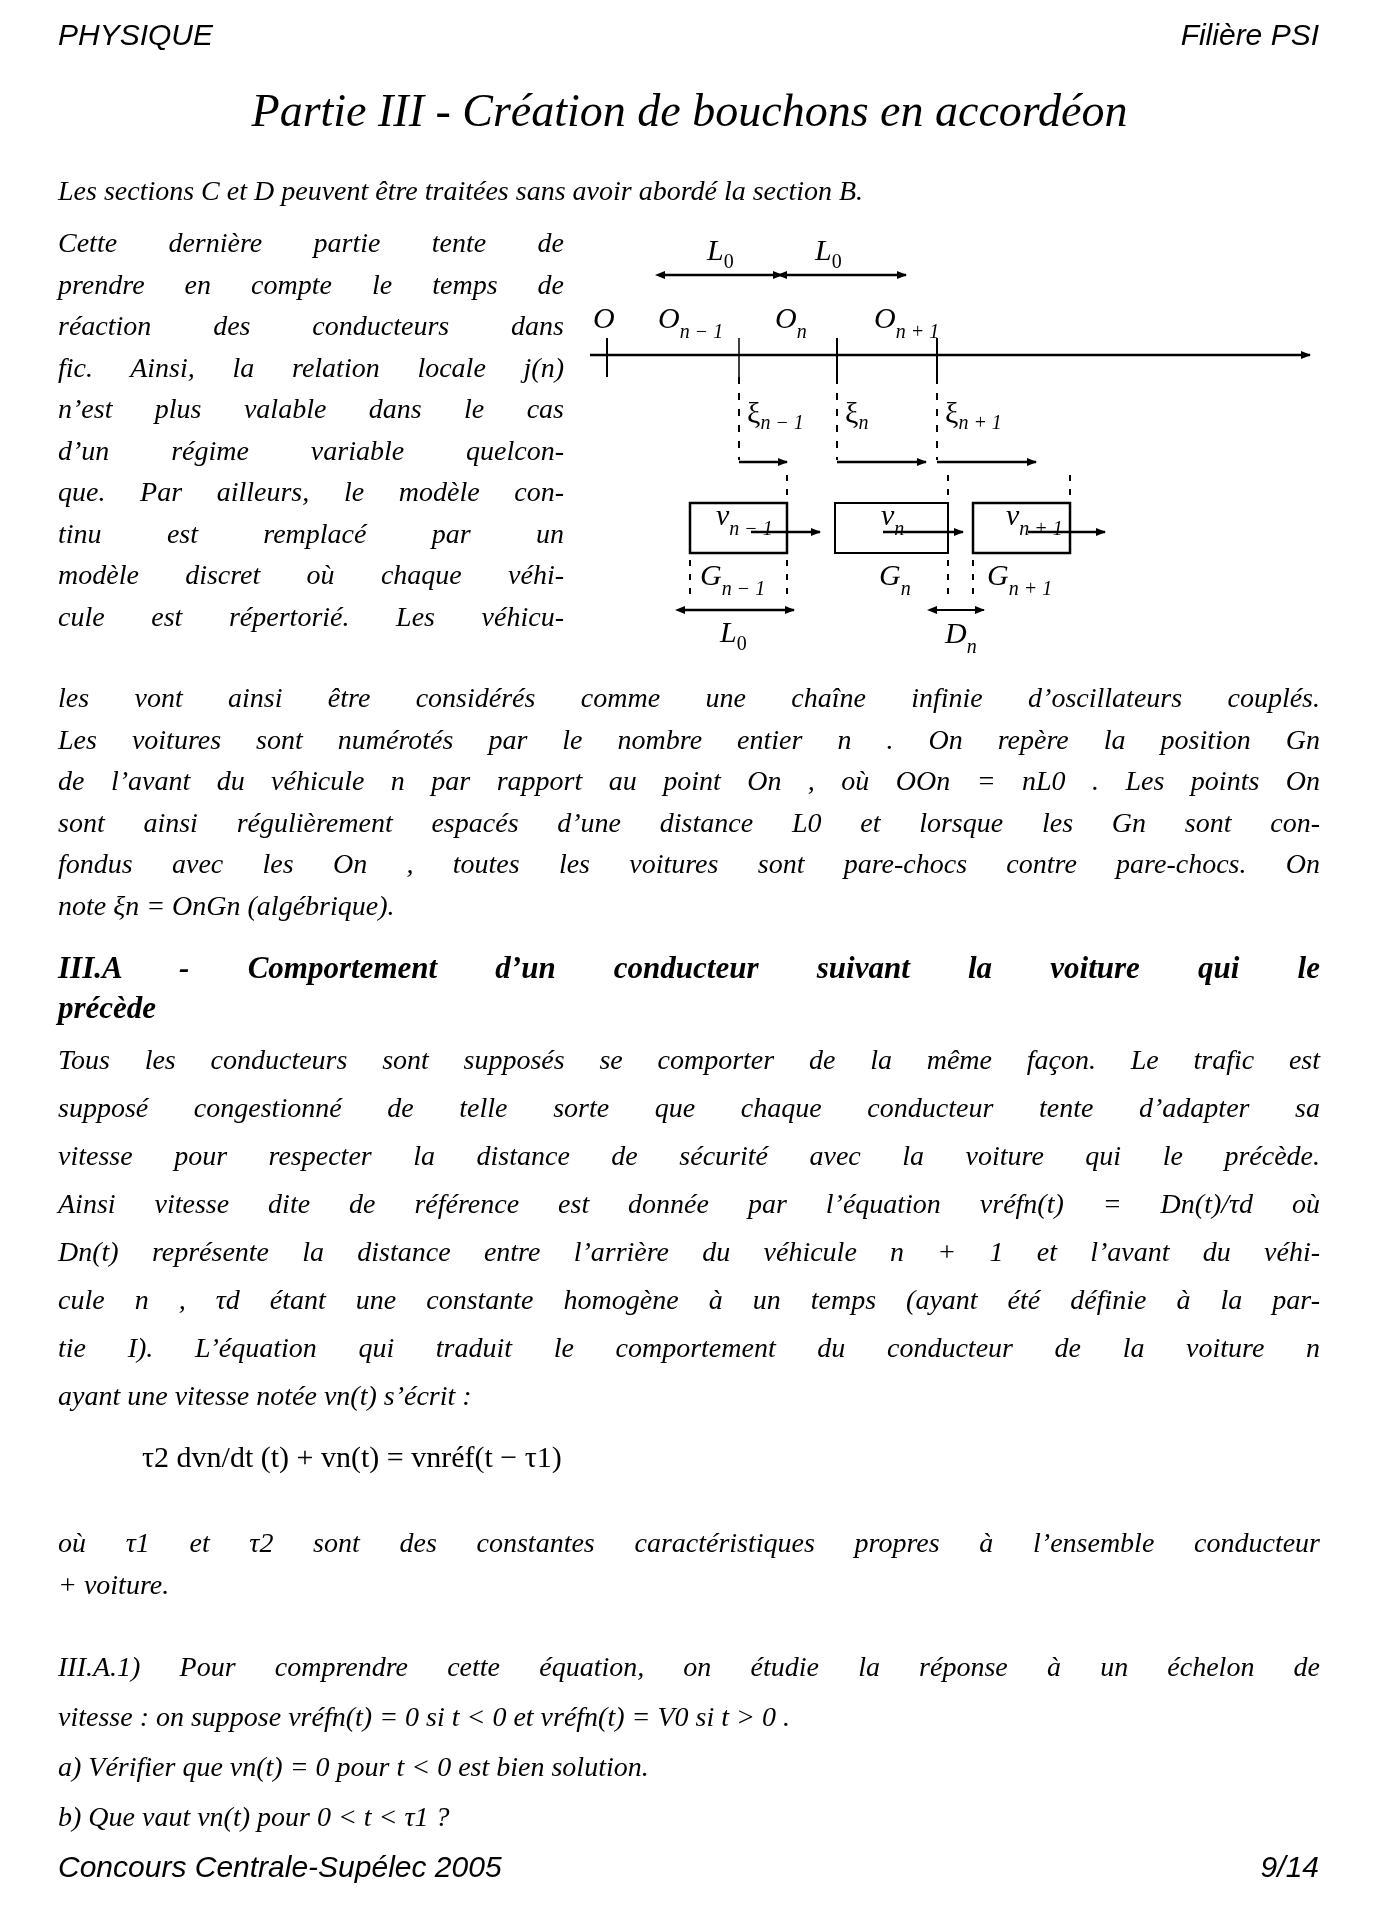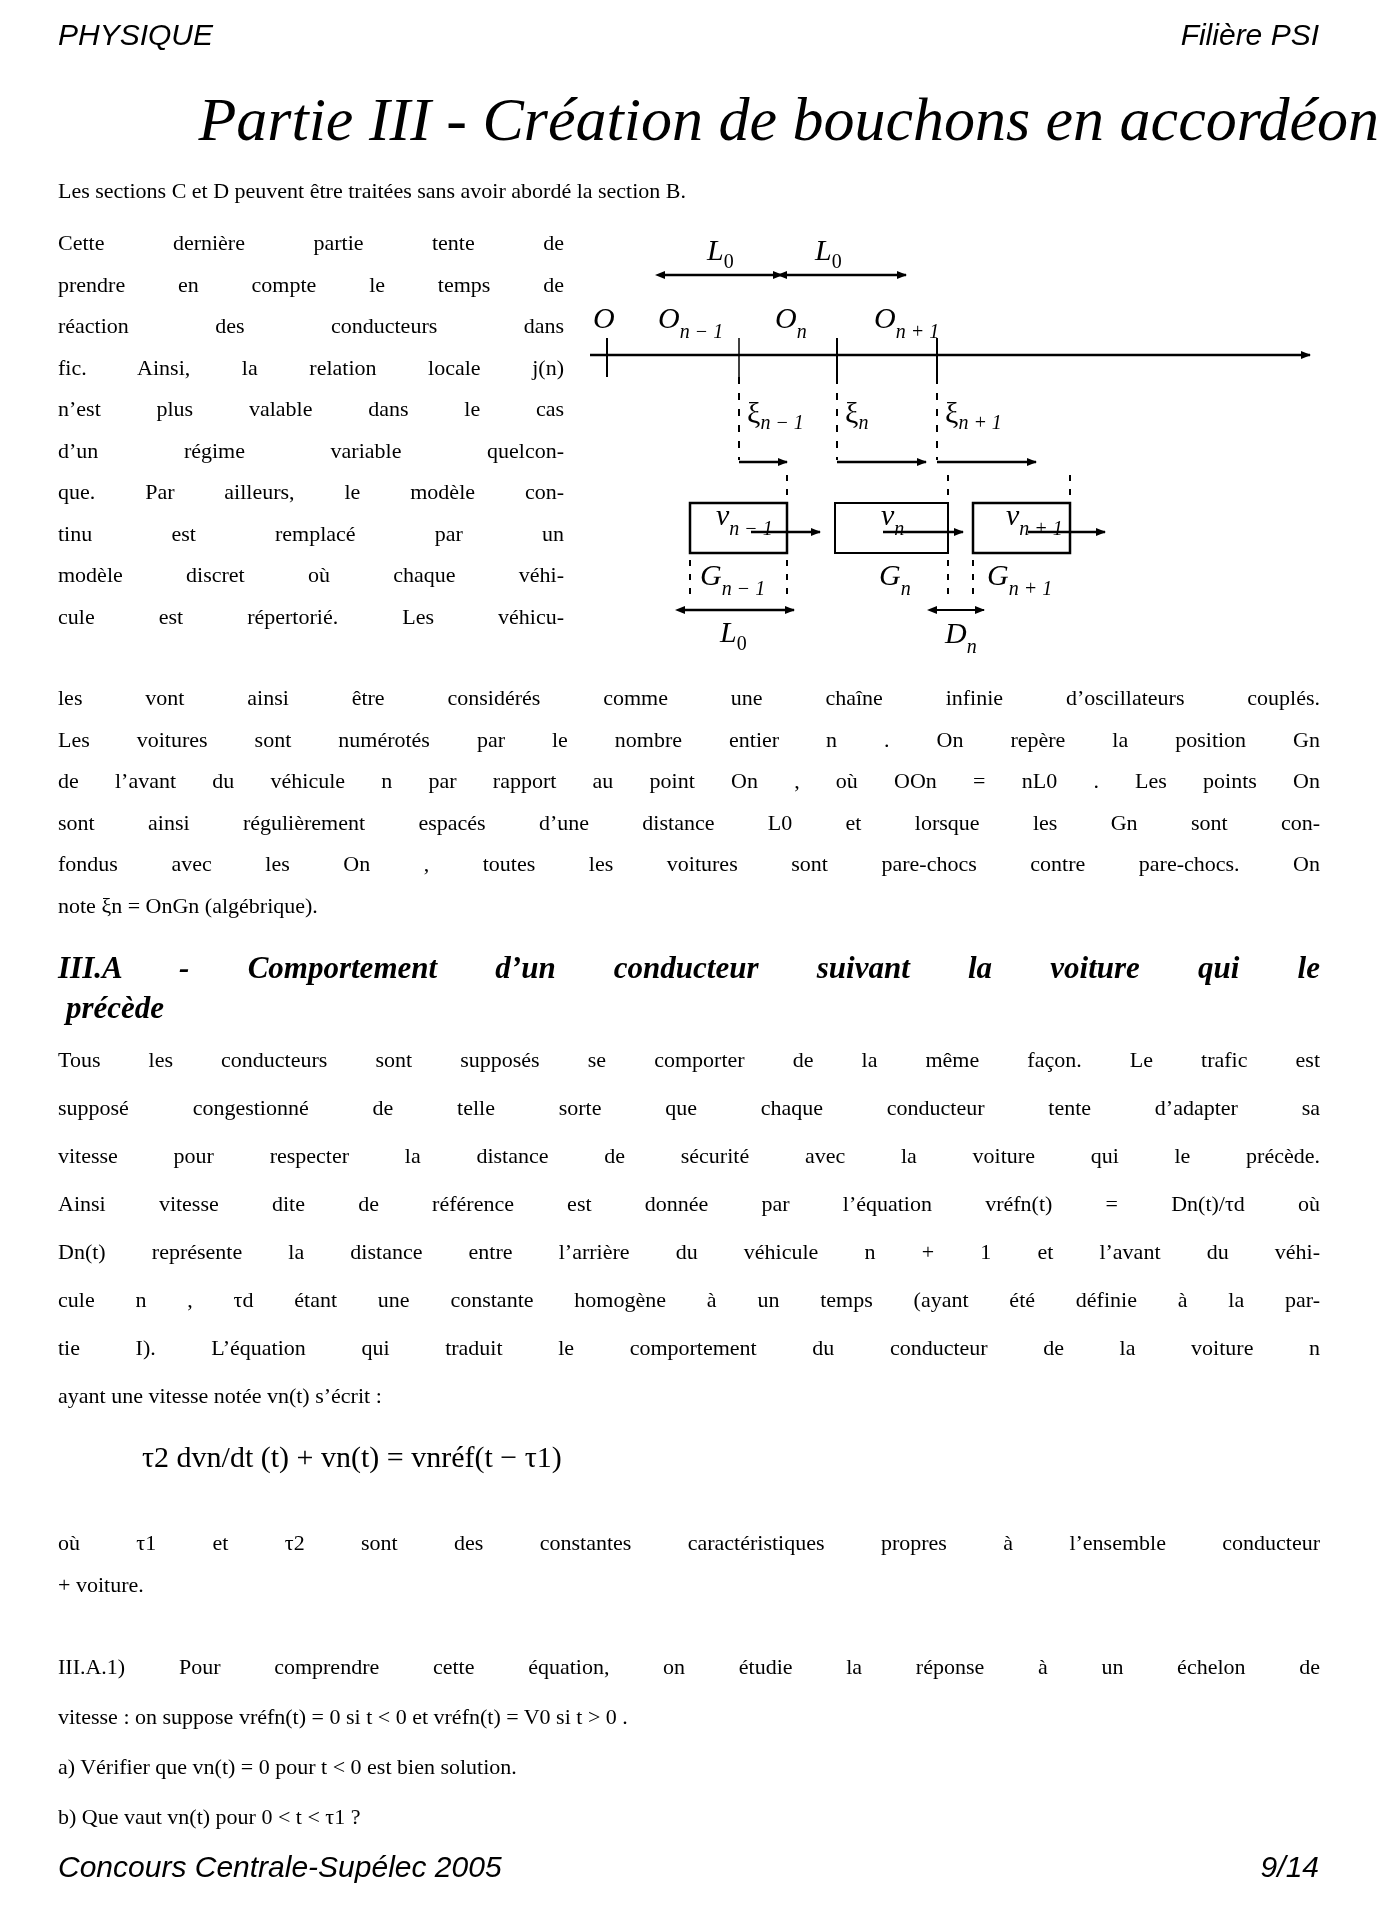--- a/index.html
+++ b/index.html
@@ -1,33 +1,33 @@
 <!DOCTYPE html>
 <html><head>
 <meta charset="utf-8">
 <style>
   html, body { margin: 0; padding: 0; background: #ffffff; }
   body { width: 1379px; height: 1921px; position: relative; overflow: hidden; color: #000; }
   .sans { font-family: Liberation Sans, sans-serif; text-align: right; }
   .hdr { position: absolute; top: 18px; font-size: 30px; font-style: italic; }
   .hdr-left { left: 58px; }
   .hdr-right { right: 60px; }
-  .part-title { position: absolute; top: 84px; left: 0; width: 1379px; text-align: right;
-    font-family: "Liberation Serif", serif; font-style: italic; font-size: 62px; }
-  .txt { position: absolute; font-family: "Liberation Serif", serif; font-size: 22px; line-height: 41.5px; }
+  .part-title { position: absolute; top: 84px; left: 0; width: 1379px; text-align: center;
+    font-family: "Liberation Serif", serif; font-style: italic; font-size: 46px; }
+  .txt { position: absolute; font-family: "Liberation Serif", serif; font-size: 28px; line-height: 41.5px; font-style: italic; }
   .intro { top: 170px; left: 58px; }
   .leftcol { top: 222px; left: 58px; width: 506px; text-align: justify; text-align-last: justify; }
   .leftcol span.l { display: block; height: 41.5px; }
   .full { left: 58px; width: 1262px; text-align: justify; }
   .full span.l { display: block; height: 41.5px; text-align: justify; text-align-last: justify; }
   .full span.l.last { text-align-last: left; }
   .sec-title { position: absolute; top: 948px; left: 58px; width: 1262px; font-family: "Liberation Serif", serif;
     font-weight: bold; font-size: 31px; line-height: 40px; font-style: italic; }
   .sec-title span.l { display: block; text-align: justify; text-align-last: justify; }
-  .sec-title span.l.last { text-align-last: left; margin-left: 8px; }
+  .sec-title span.l.last { text-align-last: left; }
   .body2 { top: 1036px; line-height: 48px; }
   .body2 span.l { height: 48px; }
   .eq { position: absolute; top: 1440px; left: 142px; font-family: "Liberation Serif", serif; font-size: 30px; }
   .after-eq { top: 1522px; line-height: 42px; }
   .after-eq span.l { height: 42px; }
   .q { top: 1614px; line-height: 50px; margin-top: 28px; }
   .q span.l { height: 50px; }
   .footer { position: absolute; top: 1826px; font-size: 30px; font-style: italic; margin-top: 24px; }
   .ft-left { left: 58px; }
   .ft-right { right: 60px; }

